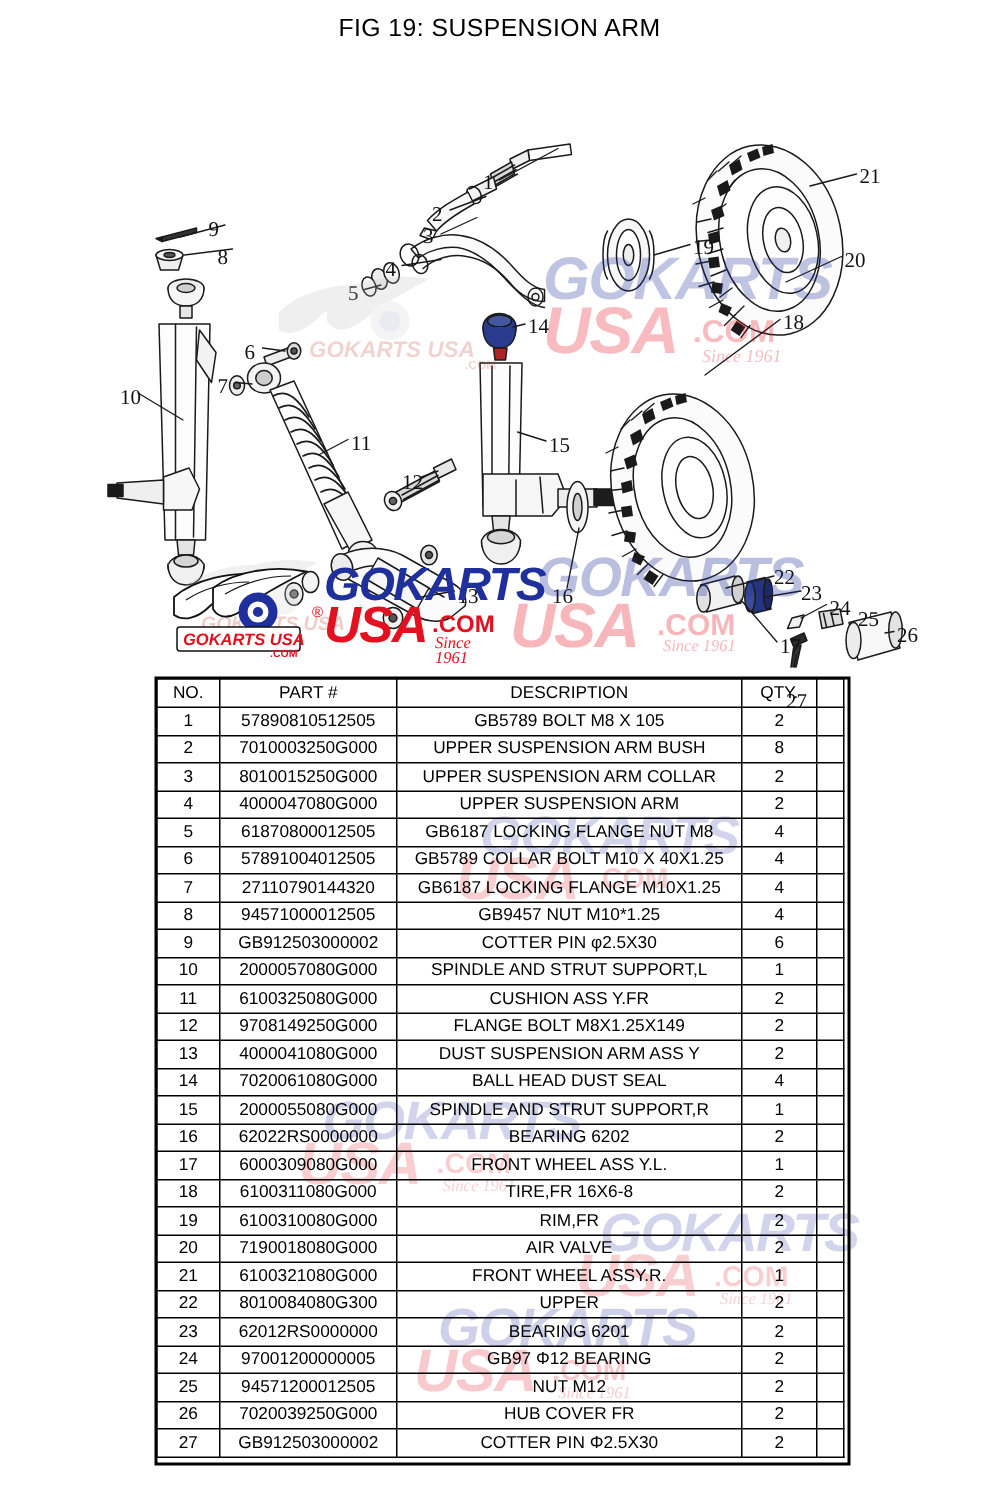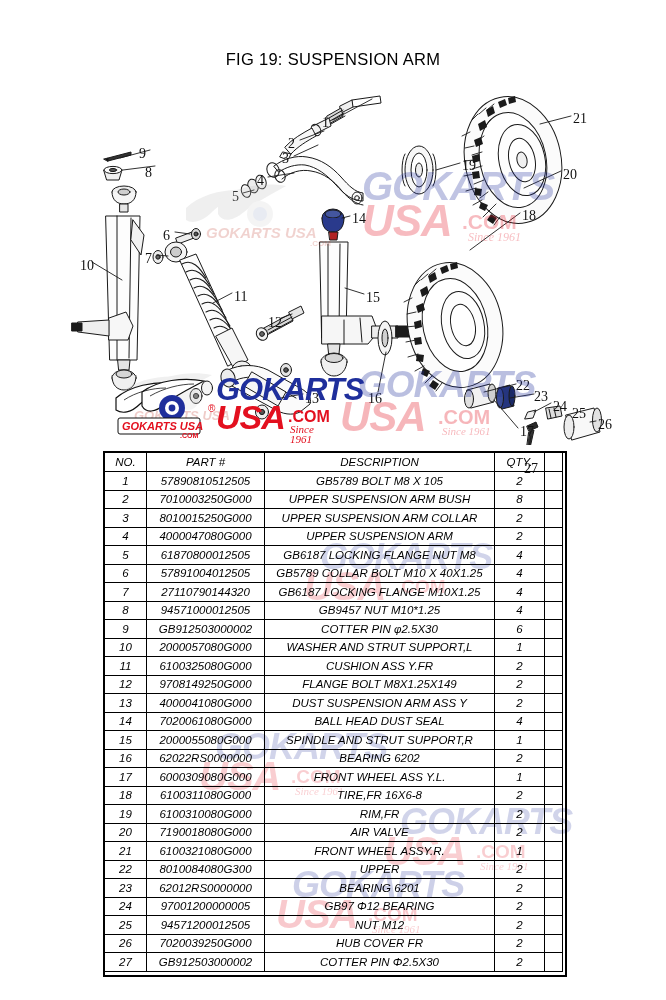--- a/index.html
+++ b/index.html
@@ -17,21 +17,20 @@
   }
 
   
   #page-title {
     position: absolute;
     top: 10px; left: 0; width: 666px;
     text-align: center;
     font-size: 16.5px;
     letter-spacing: 0.3px;
     color: #000000;
-    margin-top: 40px;
   }
 
   
   #diagram {
     position: absolute;
     top: 40px; left: 0;
     width: 666px; height: 405px;
   }
   #diagram-svg { position: absolute; top: 0; left: 0; }
 
@@ -89,21 +88,20 @@
   #parts-table-wrap {
     position: absolute;
     left: 104px; top: 452px;
     width: 458px;
   }
   table#parts-table {
     border-collapse: collapse;
     width: 458px;
     background: transparent;
     table-layout: fixed;
-    font-style: italic;
   }
   table#parts-table td, table#parts-table th {
     border: 1px solid #000000;
     font-size: 11.5px;
     font-weight: normal;
     color: #000000;
     height: 18.5px;
     padding: 0 2px;
     text-align: center;
     vertical-align: middle;
@@ -588,21 +586,21 @@
           <tr>
             <td>9</td>
             <td>GB912503000002</td>
             <td>COTTER PIN φ2.5X30</td>
             <td>6</td>
             <td></td>
           </tr>
           <tr>
             <td>10</td>
             <td>2000057080G000</td>
-            <td>WASHER AND STRUT SUPPORT,L</td>
+            <td>SPINDLE AND STRUT SUPPORT,L</td>
             <td>1</td>
             <td></td>
           </tr>
           <tr>
             <td>11</td>
             <td>6100325080G000</td>
             <td>CUSHION ASS Y.FR</td>
             <td>2</td>
             <td></td>
           </tr>

